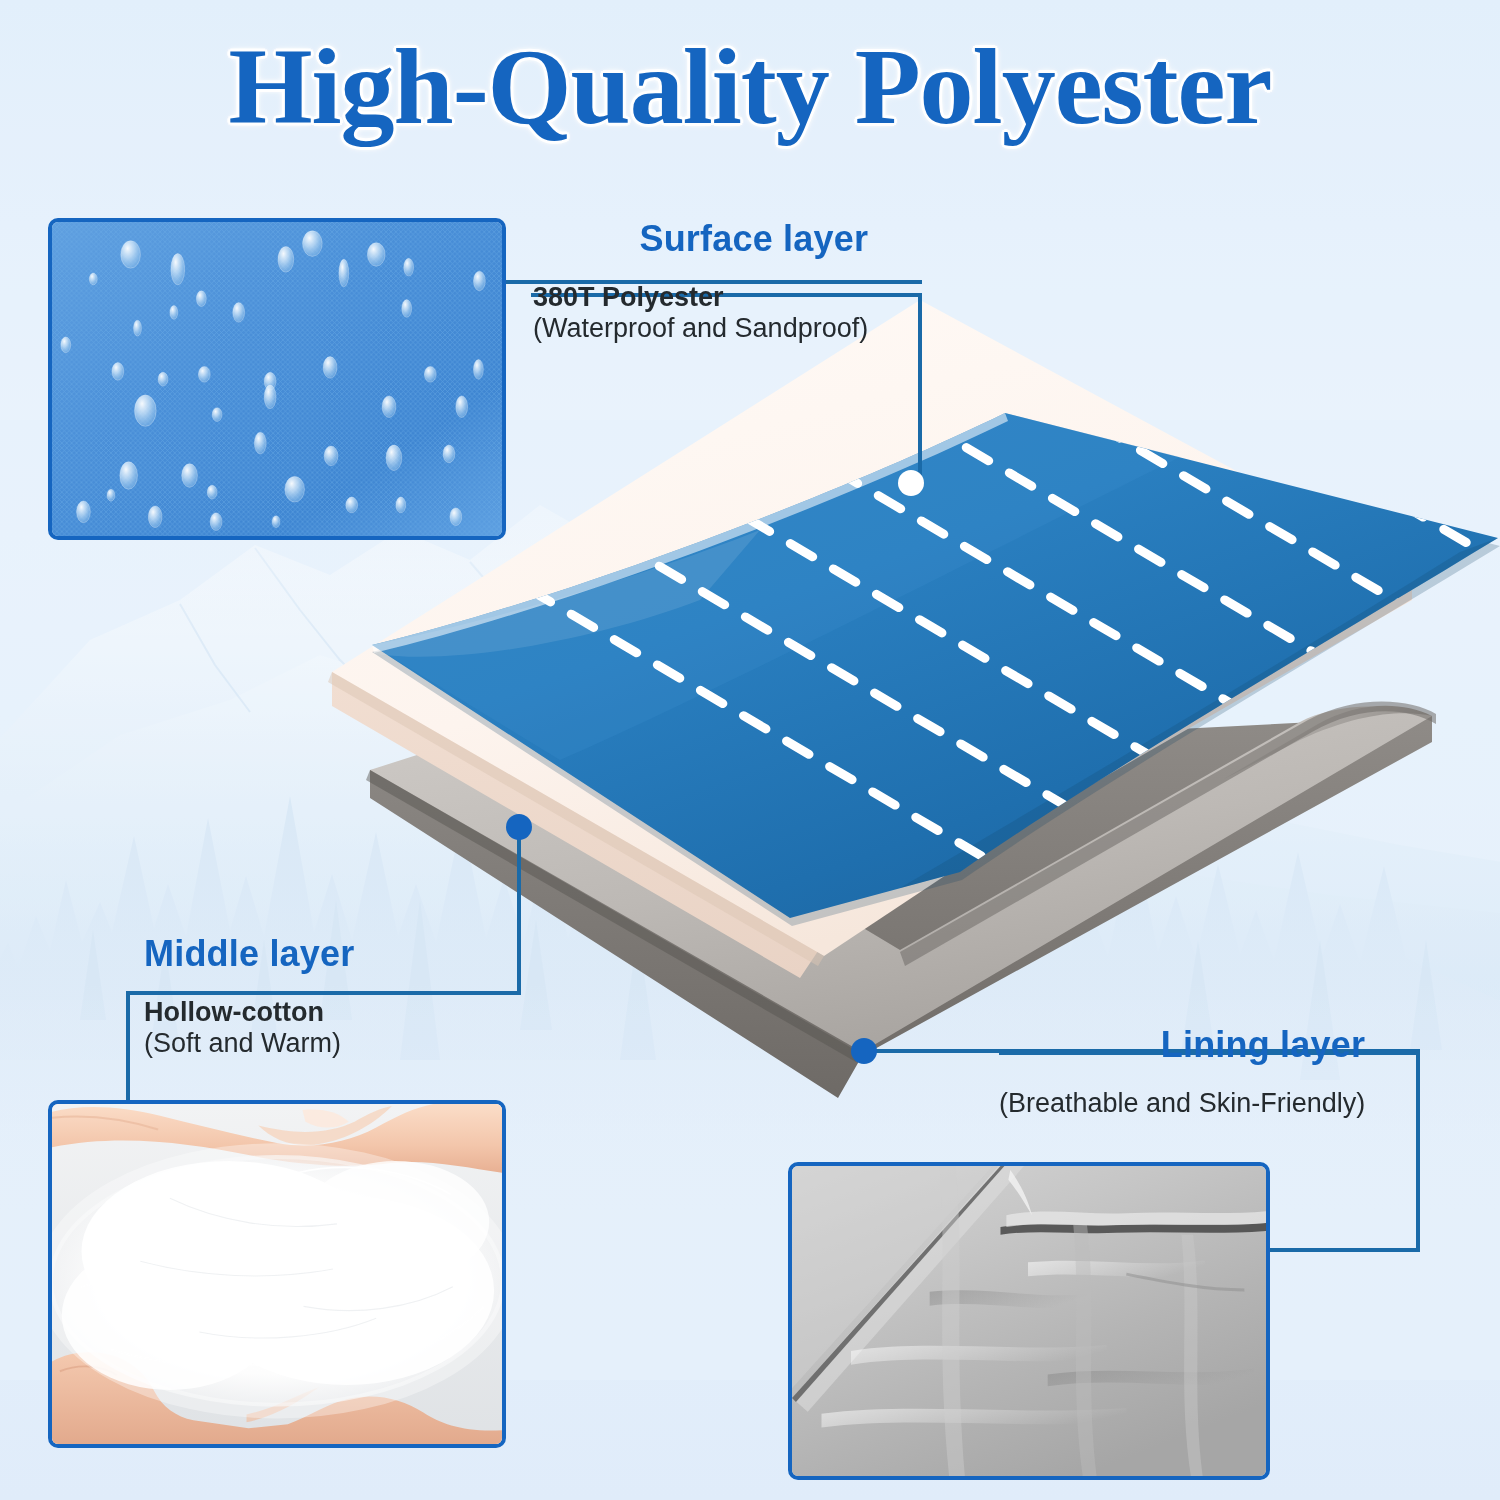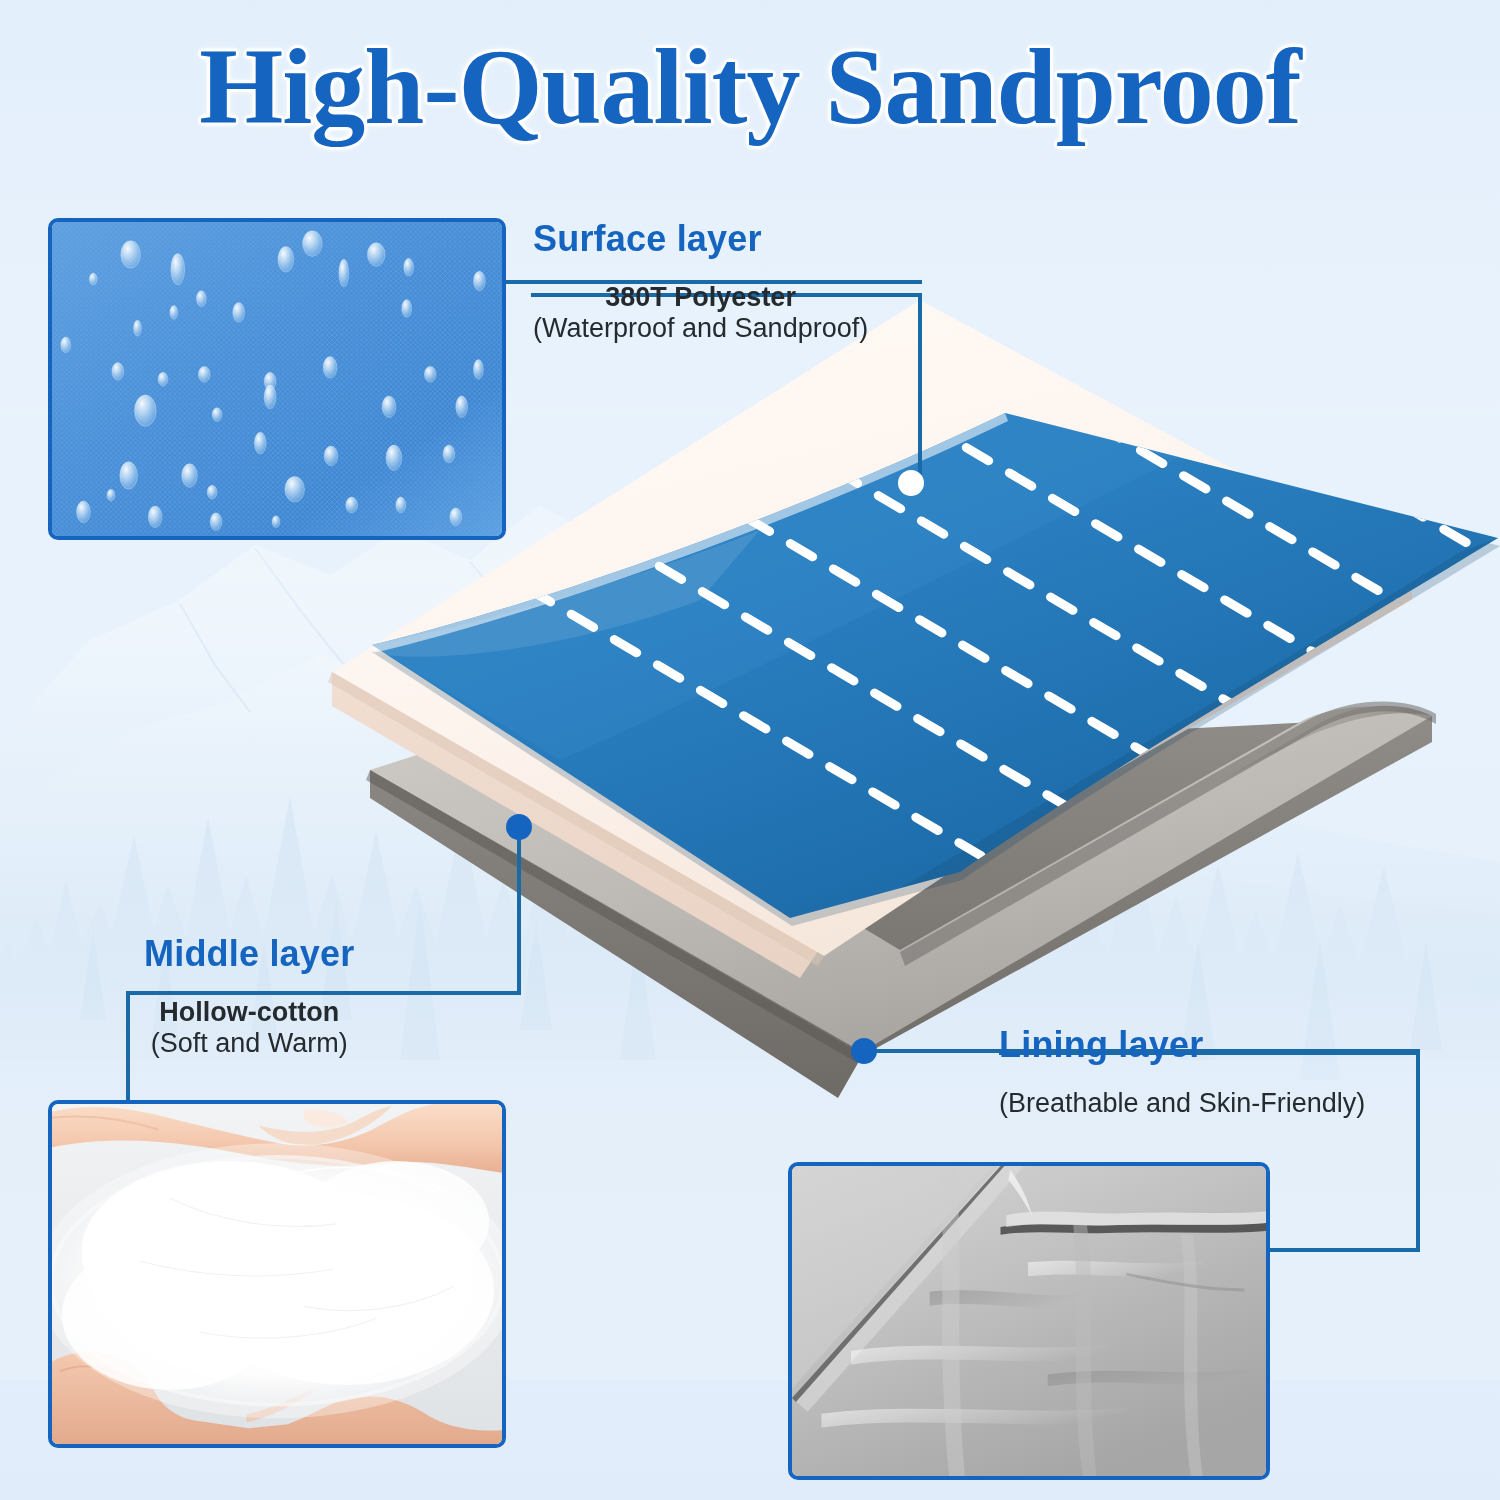--- a/index.html
+++ b/index.html
@@ -53,22 +53,23 @@
   .photo-inner { position:absolute; inset:0; }
 
   
   .callout { position:absolute; }
   .callout .head {
     color:#1565c0;
     font-size:36px;
     font-weight:bold;
     letter-spacing:.2px;
     white-space:nowrap;
-  }
-  .callout .spec { margin-top:22px;text-align:center; }
+    text-align:right;
+  }
+  .callout .spec { margin-top:22px; }
   .callout .spec .l1 {
     color:#242a2e; font-size:27px; font-weight:bold; white-space:nowrap;
   }
   .callout .spec .l2 {
     color:#242a2e; font-size:27px; font-weight:normal; white-space:nowrap; 
   }
 
   #callout-surface { left:533px; top:218px; }
   #callout-middle  { left:144px; top:933px; }
   #callout-lining  { left:999px; top:1024px; }
@@ -156,21 +157,21 @@
       <path d="M1180 1060 l18 -120 l18 120 Z"></path>
       <path d="M1300 1080 l20 -140 l20 140 Z"></path>
       <path d="M1410 1050 l16 -110 l16 110 Z"></path>
     </g>
 
     <rect x="0" y="980" width="1500" height="400" fill="url(#fadeBot)"></rect>
     <rect x="0" y="420" width="1500" height="220" fill="url(#fadeTop)"></rect>
     <rect x="0" y="0" width="1500" height="1500" fill="#eaf3fc" opacity=".30"></rect>
   </svg>
 
-  <div id="title">High-Quality Sandproof</div>
+  <div id="title">High-Quality Polyester</div>
 
   <svg id="vector" viewBox="0 0 1500 1500">
     <defs>
 
       <linearGradient id="blueTop" x1="0.1" y1="0" x2="0.9" y2="1">
         <stop offset="0%" stop-color="#2f86c8"></stop>
         <stop offset="35%" stop-color="#2a7fc0"></stop>
         <stop offset="70%" stop-color="#1f6fae"></stop>
         <stop offset="100%" stop-color="#1b6099"></stop>
       </linearGradient>

